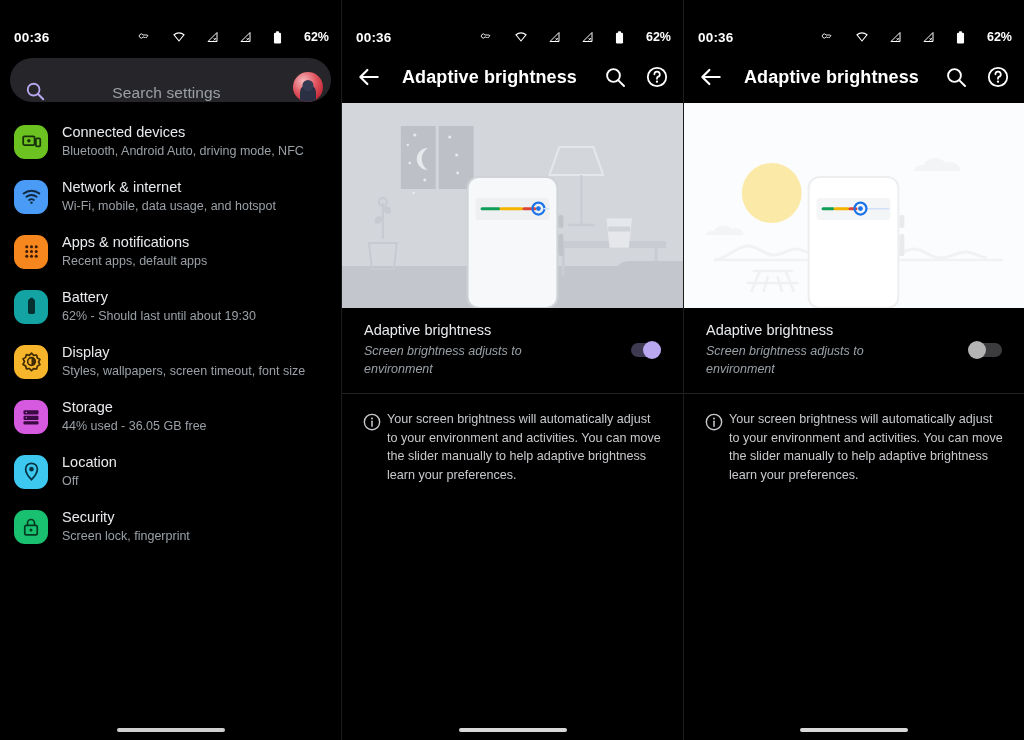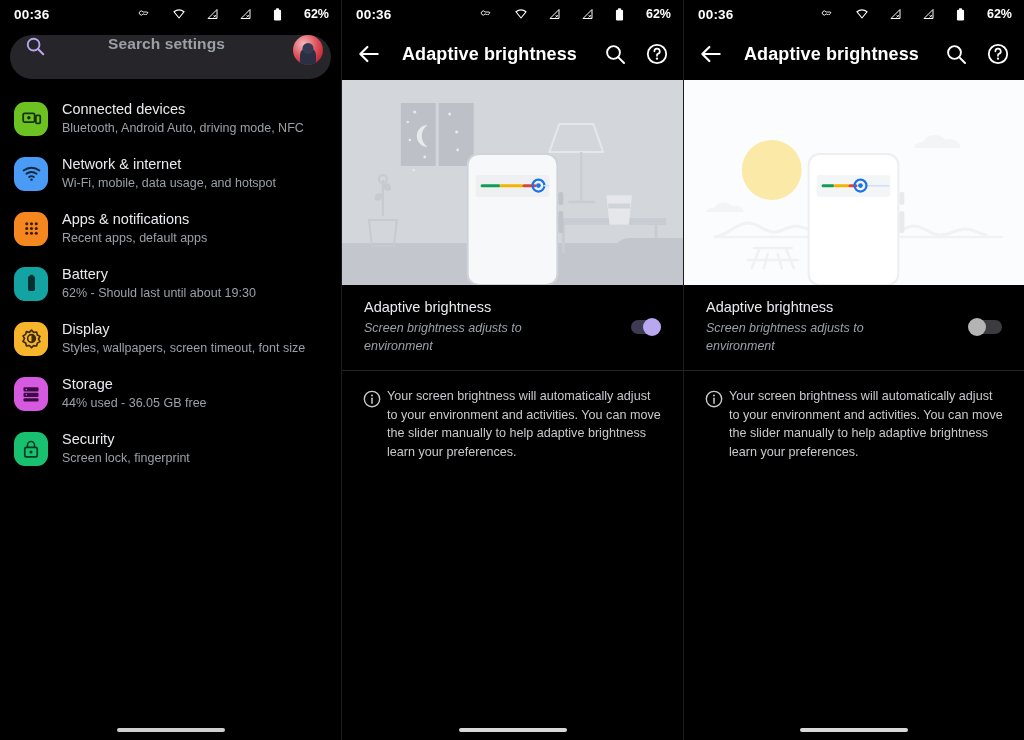--- a/index.html
+++ b/index.html
@@ -13,33 +13,33 @@
   .panel { position: relative; height: 740px; background: #000; overflow: hidden; }
   .panel.p1 { width: 341px; }
   .panel.p2 { width: 342px; border-left: 1px solid #1c1c1c; }
   .panel.p3 { width: 341px; border-left: 1px solid #1c1c1c; }
 
   
   .statusbar {
     height: 28px; display: flex; align-items: center;
     justify-content: space-between; padding: 0 12px 0 14px;
     color: #fff;
+    margin-top: 23px;
   }
   .sb-time { font-size: 13.5px; font-weight: bold; letter-spacing: .2px; }
   .sb-right { display: flex; align-items: center; gap: 21px; }
   .sb-right svg { display: block; }
   .sb-batt { font-size: 12.5px; font-weight: bold; margin-left: 1px; }
 
   
   .searchbar {
     margin: 7px 10px 0 10px; height: 44px;
     background: #26262a; border-radius: 22px;
-    display: flex; align-items: flex-start; padding: 0 8px 0 14px;
+    display: flex; align-items: flex-end; padding: 0 8px 0 14px;
     position: relative;
-    font-weight: bold;
   }
   .search-ico { width: 22px; height: 22px; flex: 0 0 22px; }
   .search-ph {
     flex: 1; text-align: center; color: #9aa0a6;
     font-size: 15.5px; letter-spacing: .1px; margin-left: -6px;
   }
   .avatar {
     width: 30px; height: 30px; border-radius: 50%;
     background: radial-gradient(circle at 35% 30%, #f4b9bd 0%, #e0555f 45%, #c42b3a 75%, #8e1b2a 100%);
     position: relative; overflow: hidden; flex: 0 0 30px;
@@ -257,20 +257,32 @@
             <circle cx="6.4" cy="13" r=".9" fill="#d65ae0"></circle>
           </svg>
         </div>
         <div class="set-txt">
           <div class="set-title">Storage</div>
           <div class="set-sub">44% used - 36.05 GB free</div>
         </div>
       </div>
 
 
+      <div class="set-item">
+        <div class="set-ico" style="background:#3cc8ef">
+          <svg width="21" height="21" viewBox="0 0 24 24">
+            <path d="M12 2.6c-3.7 0-6.7 3-6.7 6.7 0 5 6.7 12.1 6.7 12.1s6.7-7.1 6.7-12.1c0-3.7-3-6.7-6.7-6.7z" fill="none" stroke="#063344" stroke-width="2"></path>
+            <circle cx="12" cy="9.3" r="2.6" fill="#063344"></circle>
+          </svg>
+        </div>
+        <div class="set-txt">
+          <div class="set-title">Location</div>
+          <div class="set-sub">Off</div>
+        </div>
+      </div>
 
       <div class="set-item">
         <div class="set-ico" style="background:#18c070">
           <svg width="20" height="20" viewBox="0 0 24 24">
             <rect x="4.5" y="10" width="15" height="11.5" rx="2" fill="none" stroke="#033a20" stroke-width="2"></rect>
             <path d="M7.8 10V7.2a4.2 4.2 0 0 1 8.4 0V10" fill="none" stroke="#033a20" stroke-width="2"></path>
             <circle cx="12" cy="15.5" r="1.8" fill="#033a20"></circle>
           </svg>
         </div>
         <div class="set-txt">

